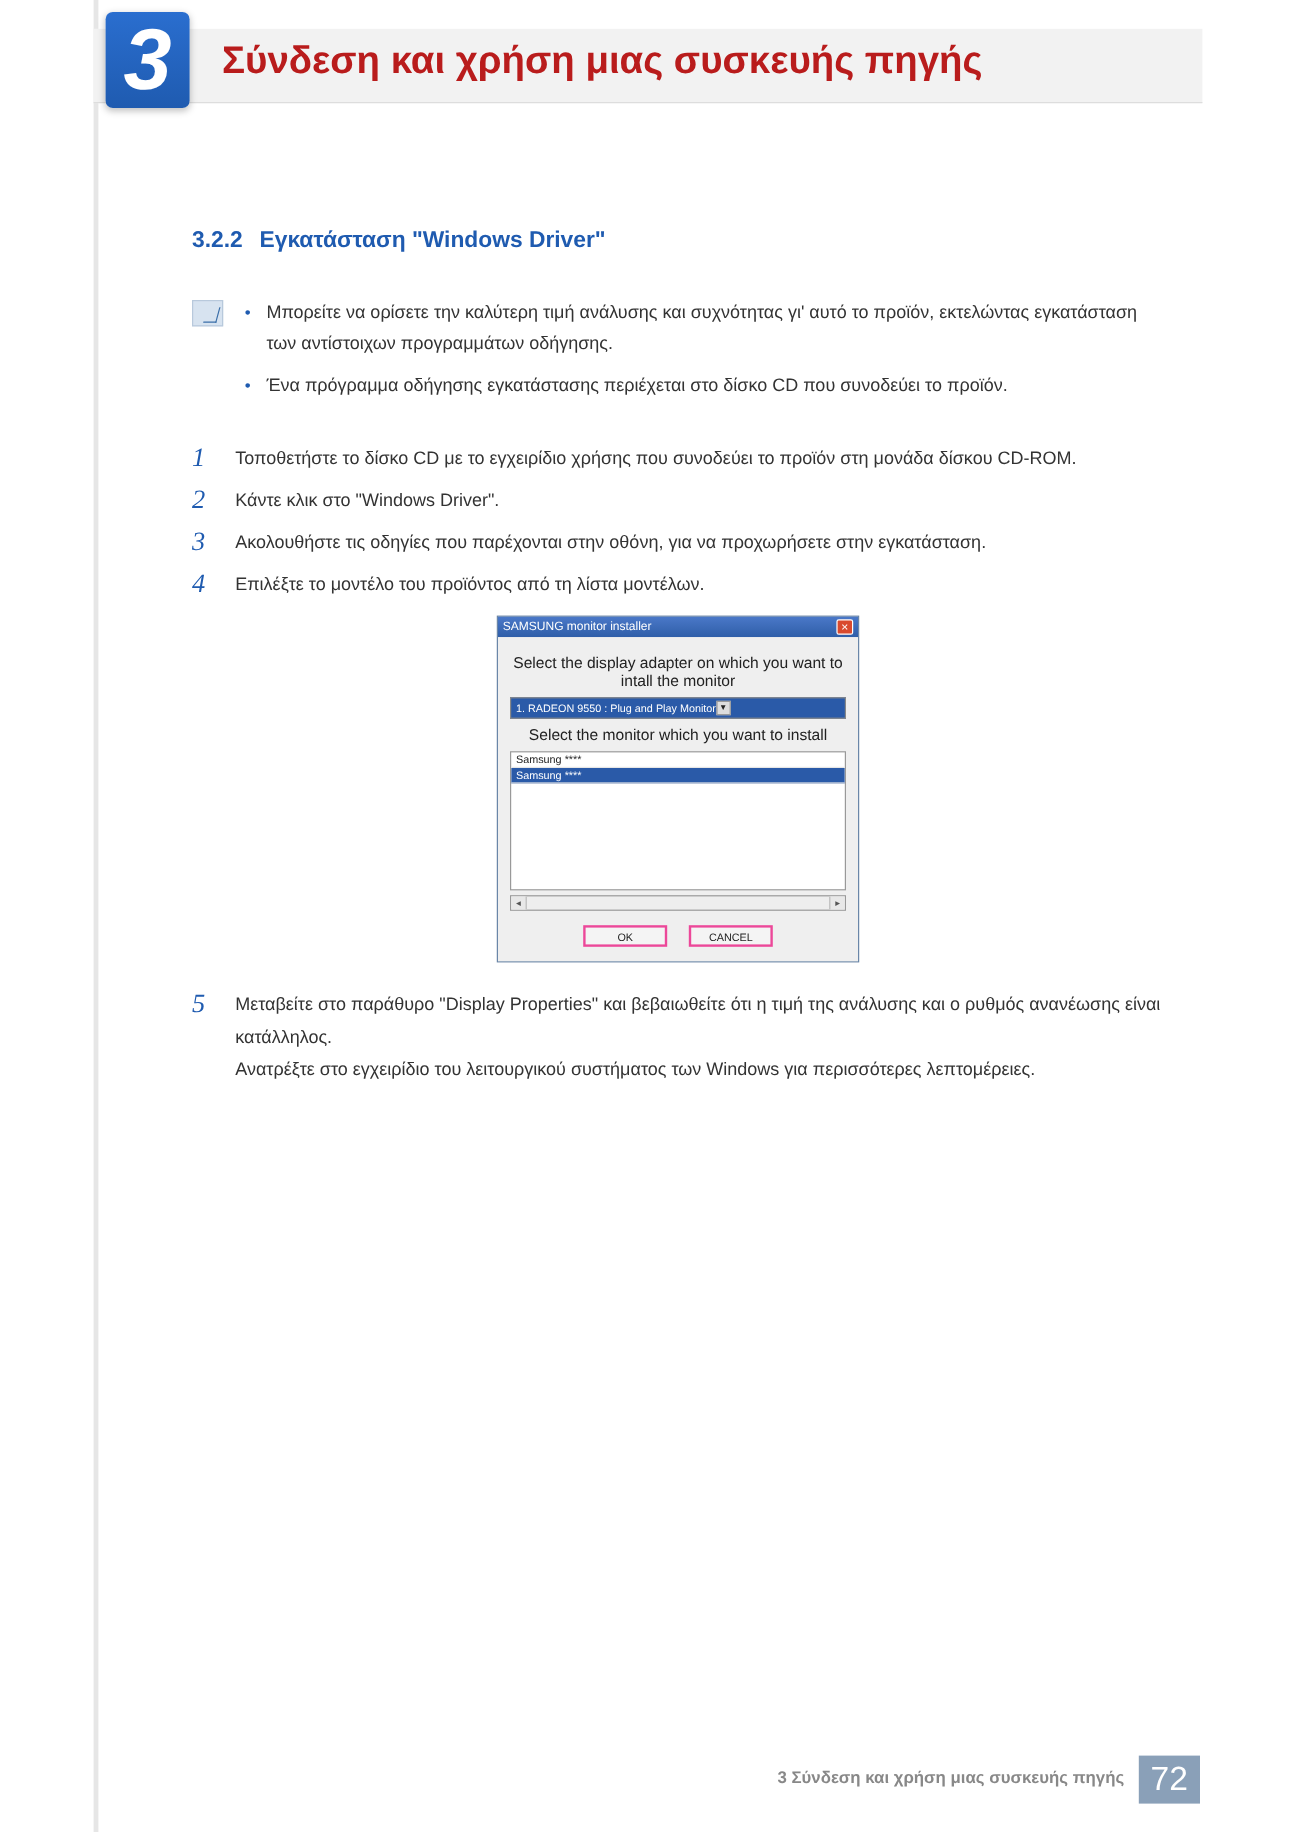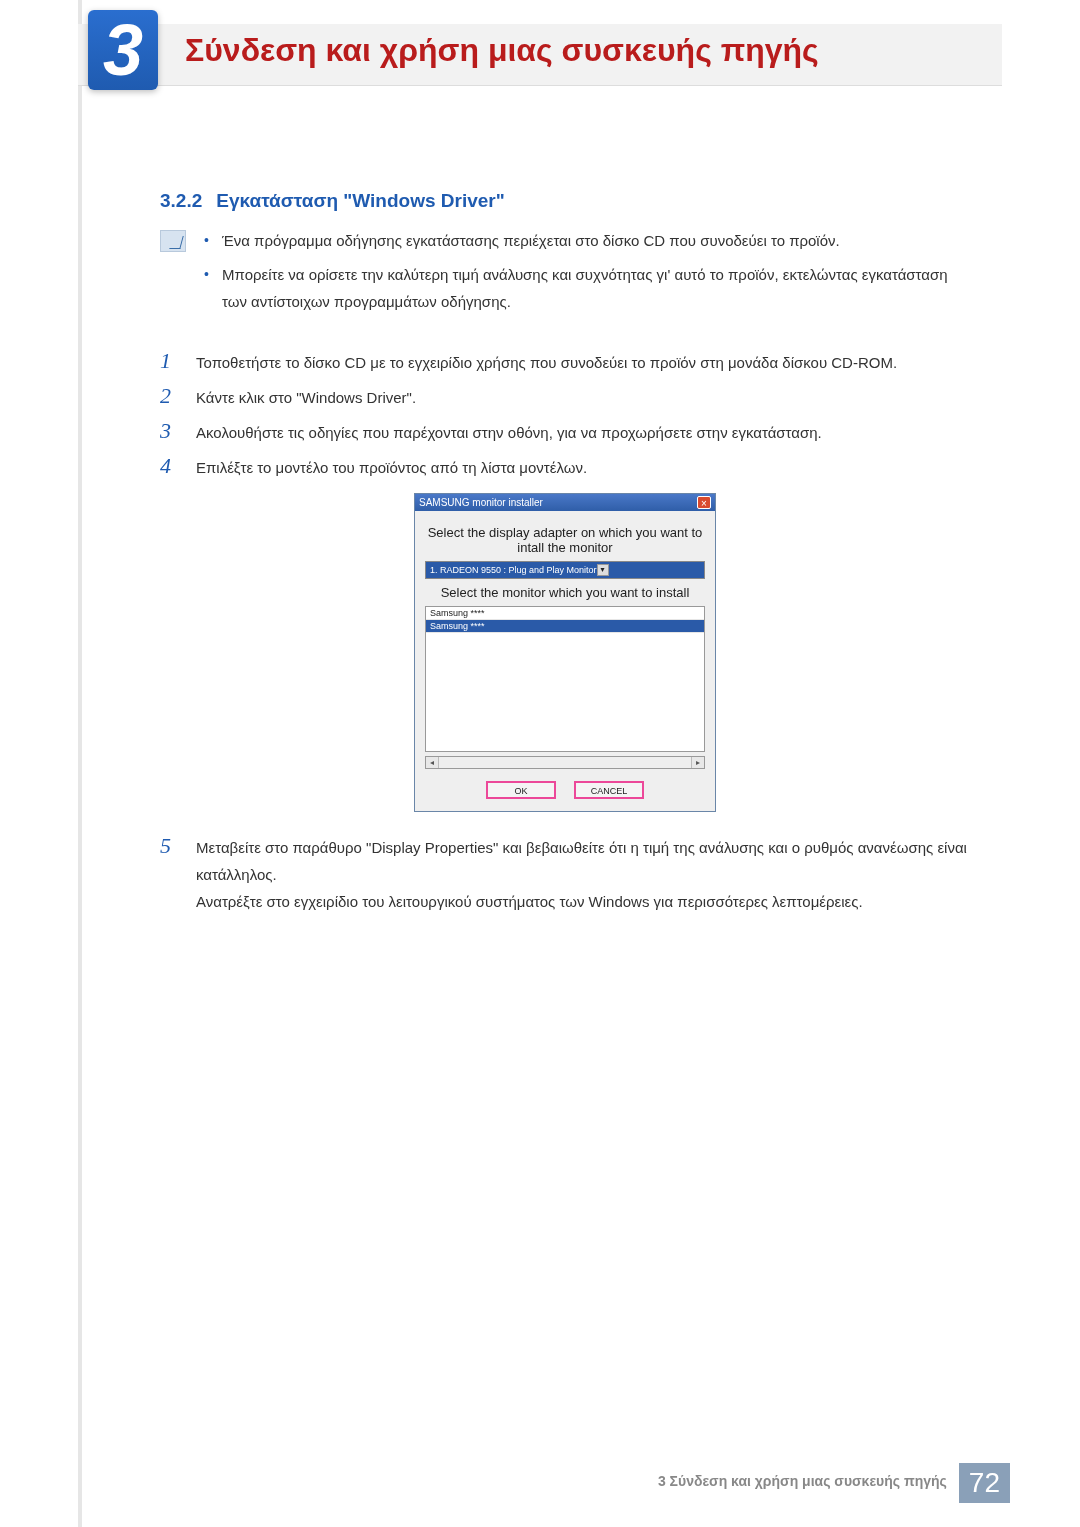--- a/index.html
+++ b/index.html
@@ -59,21 +59,21 @@
   }
   .content {
     position: absolute;
     left: 160px;
     right: 110px;
     top: 190px;
   }
   .subsection-row {
     display: flex;
     gap: 14px;
-    margin-bottom: 16px;
+    margin-bottom: 36px;
   }
   .subsection-number {
     color: #1f5bb0;
     font-weight: bold;
     font-size: 19px;
   }
   .subsection-title {
     color: #1f5bb0;
     font-weight: bold;
     font-size: 19px;
@@ -203,21 +203,21 @@
     background: #ddd;
     border: 1px solid #999;
     color: #222;
     text-align: center;
     line-height: 10px;
     font-size: 8px;
   }
   .installer-list {
     background: #fff;
     border: 1px solid #999;
-    height: 146px;
+    height: 116px;
     overflow: hidden;
     position: relative;
     margin-bottom: 4px;
   }
   .installer-list-row {
     font-size: 9px;
     padding: 1px 4px;
     border-bottom: 1px solid #e6e6e6;
   }
   .installer-list-row.sel {
@@ -255,21 +255,21 @@
     width: 70px;
     height: 18px;
     border: 2px solid #ec4899;
     background: #f4f4f4;
     font-size: 9px;
     text-align: center;
     line-height: 16px;
   }
   .footer {
     position: absolute;
-    right: 70px;
+    right: 80px;
     bottom: 24px;
     display: flex;
     align-items: stretch;
     justify-content: center;
   }
   .footer-text {
     font-size: 14px;
     font-weight: bold;
     color: #888;
     padding: 10px 12px;
@@ -296,22 +296,22 @@
   <div class="content">
 
     <div class="subsection-row">
       <span class="subsection-number">3.2.2</span>
       <span class="subsection-title">Εγκατάσταση "Windows Driver"</span>
     </div>
 
     <div class="note-block">
       <div class="note-icon"></div>
       <ul class="note-list">
+        <li>Μπορείτε να ορίσετε την καλύτερη τιμή ανάλυσης και συχνότητας γι' αυτό το προϊόν, εκτελώντας εγκατάσταση των αντίστοιχων προγραμμάτων οδήγησης.</li>
         <li>Ένα πρόγραμμα οδήγησης εγκατάστασης περιέχεται στο δίσκο CD που συνοδεύει το προϊόν.</li>
-        <li>Μπορείτε να ορίσετε την καλύτερη τιμή ανάλυσης και συχνότητας γι' αυτό το προϊόν, εκτελώντας εγκατάσταση των αντίστοιχων προγραμμάτων οδήγησης.</li>
       </ul>
     </div>
 
     <ol class="steps">
       <li>
         <span class="step-num">1</span>
         <span class="step-body">Τοποθετήστε το δίσκο CD με το εγχειρίδιο χρήσης που συνοδεύει το προϊόν στη μονάδα δίσκου CD-ROM.</span>
       </li>
       <li>
         <span class="step-num">2</span>

